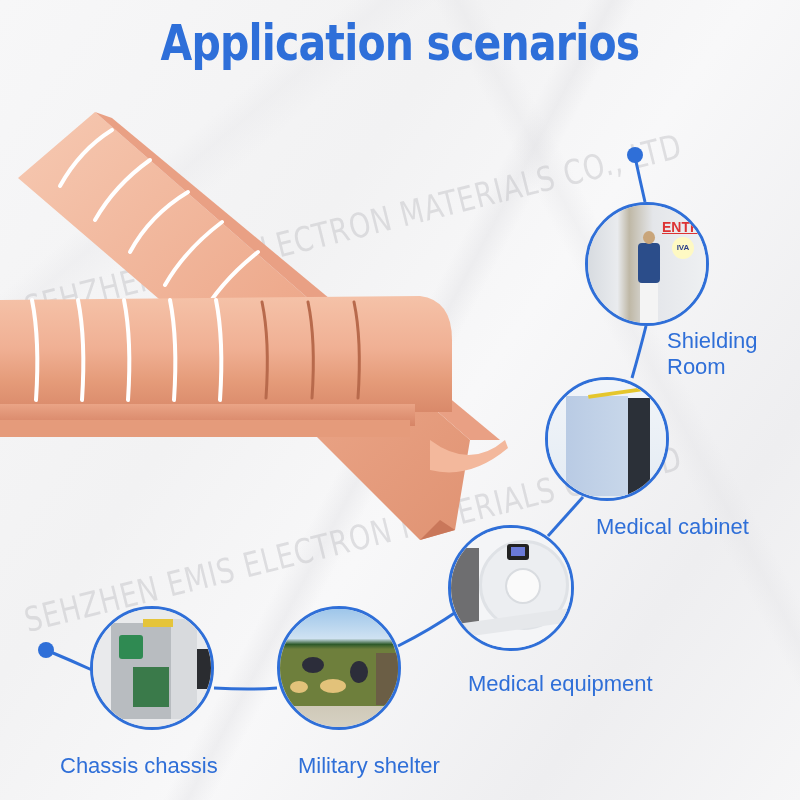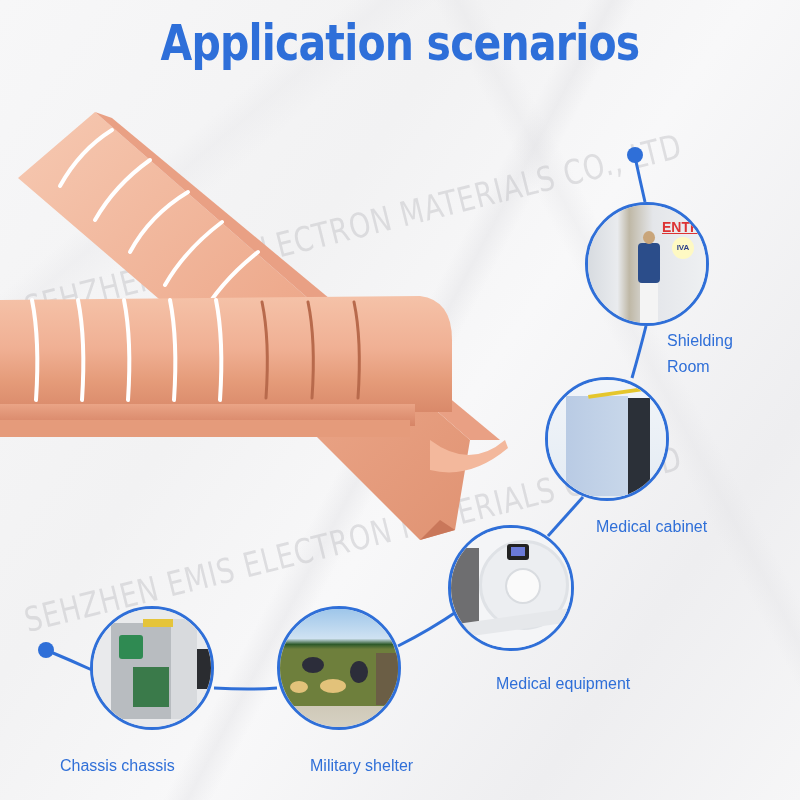--- a/index.html
+++ b/index.html
@@ -29,21 +29,21 @@
   }
   .wm1 { left: 30px; top: 288px; }
   .wm2 { left: 30px; top: 600px; }
   svg.lines { position: absolute; inset: 0; }
   .node {
     position: absolute; border-radius: 50%; border: 3px solid #2f6fd8;
     box-sizing: border-box; overflow: hidden; background: #dfe6ee;
   }
   .node .pic { position: absolute; inset: 0; }
   .label {
-    position: absolute; color: #2f6fd8; font-size: 16px; line-height: 26px;
+    position: absolute; color: #2f6fd8; font-size: 22px; line-height: 26px;
     font-family: "Liberation Sans", sans-serif;
   }
   .dot { position: absolute; width: 16px; height: 16px; border-radius: 50%; background: #2f6fd8; }
 </style>
 </head>
 <body>
 
 <div class="marble"></div>
 
 <div class="title">Application scenarios</div>
@@ -139,31 +139,31 @@
 <div class="node" style="left:448px; top:525px; width:126px; height:126px;">
   <div class="pic" style="background:#f4f5f7;"></div>
   <div style="position:absolute; left:0; top:20px; width:28px; height:80px; background:#6e6e70;"></div>
   <div style="position:absolute; left:28px; top:12px; width:84px; height:84px; border-radius:50%; background:#eceef1; border:3px solid #dfe2e6;"></div>
   <div style="position:absolute; left:54px; top:40px; width:32px; height:32px; border-radius:50%; background:#fafafa; border:2px solid #d9dce0;"></div>
   <div style="position:absolute; left:56px; top:16px; width:22px; height:16px; background:#222; border-radius:3px;">
       <div style="margin:3px 4px; height:9px; background:#6a7ad8;"></div>
     </div>
   <div style="position:absolute; left:8px; top:88px; width:110px; height:14px; background:#e6e8eb; transform:rotate(-8deg);"></div>
 </div>
-<div class="label" style="left:496px; top:671px;">Medical equipment</div>
+<div class="label" style="left:468px; top:671px;">Medical equipment</div>
 
 <div class="node" style="left:277px; top:606px; width:124px; height:124px;">
   <div class="pic" style="background:linear-gradient(180deg,#9ec6ea 0%,#cfe2f2 25%,#2e5a2a 30%,#6e7f3c 34%,#6e7f3c 82%,#cfc9b8 82%,#d6d1c3 100%);"></div>
   <div style="position:absolute; left:22px; top:48px; width:22px; height:16px; border-radius:50%; background:#2c2d3a;"></div>
   <div style="position:absolute; left:40px; top:70px; width:26px; height:14px; border-radius:50%; background:#e2c27a;"></div>
   <div style="position:absolute; left:70px; top:52px; width:18px; height:22px; border-radius:50%; background:#2c2d3a;"></div>
   <div style="position:absolute; left:10px; top:72px; width:18px; height:12px; border-radius:50%; background:#e2c27a;"></div>
   <div style="position:absolute; left:96px; top:44px; width:24px; height:52px; background:#6b5e45;"></div>
 </div>
-<div class="label" style="left:310px; top:753px;">Military shelter</div>
+<div class="label" style="left:298px; top:753px;">Military shelter</div>
 
 <div class="node" style="left:90px; top:606px; width:124px; height:124px;">
   <div class="pic" style="background:#e9eaec;"></div>
   <div style="position:absolute; left:18px; top:14px; width:60px; height:96px; background:#b8bcc0;"></div>
   <div style="position:absolute; left:26px; top:26px; width:24px; height:24px; background:#2f8a52; border-radius:3px;"></div>
   <div style="position:absolute; left:40px; top:58px; width:36px; height:40px; background:#3a7a4a;"></div>
   <div style="position:absolute; left:78px; top:10px; width:26px; height:100px; background:#d8dadd;"></div>
   <div style="position:absolute; left:104px; top:40px; width:16px; height:40px; background:#2a2c30;"></div>
   <div style="position:absolute; left:50px; top:10px; width:30px; height:8px; background:#e5c43a;"></div>
 </div>

